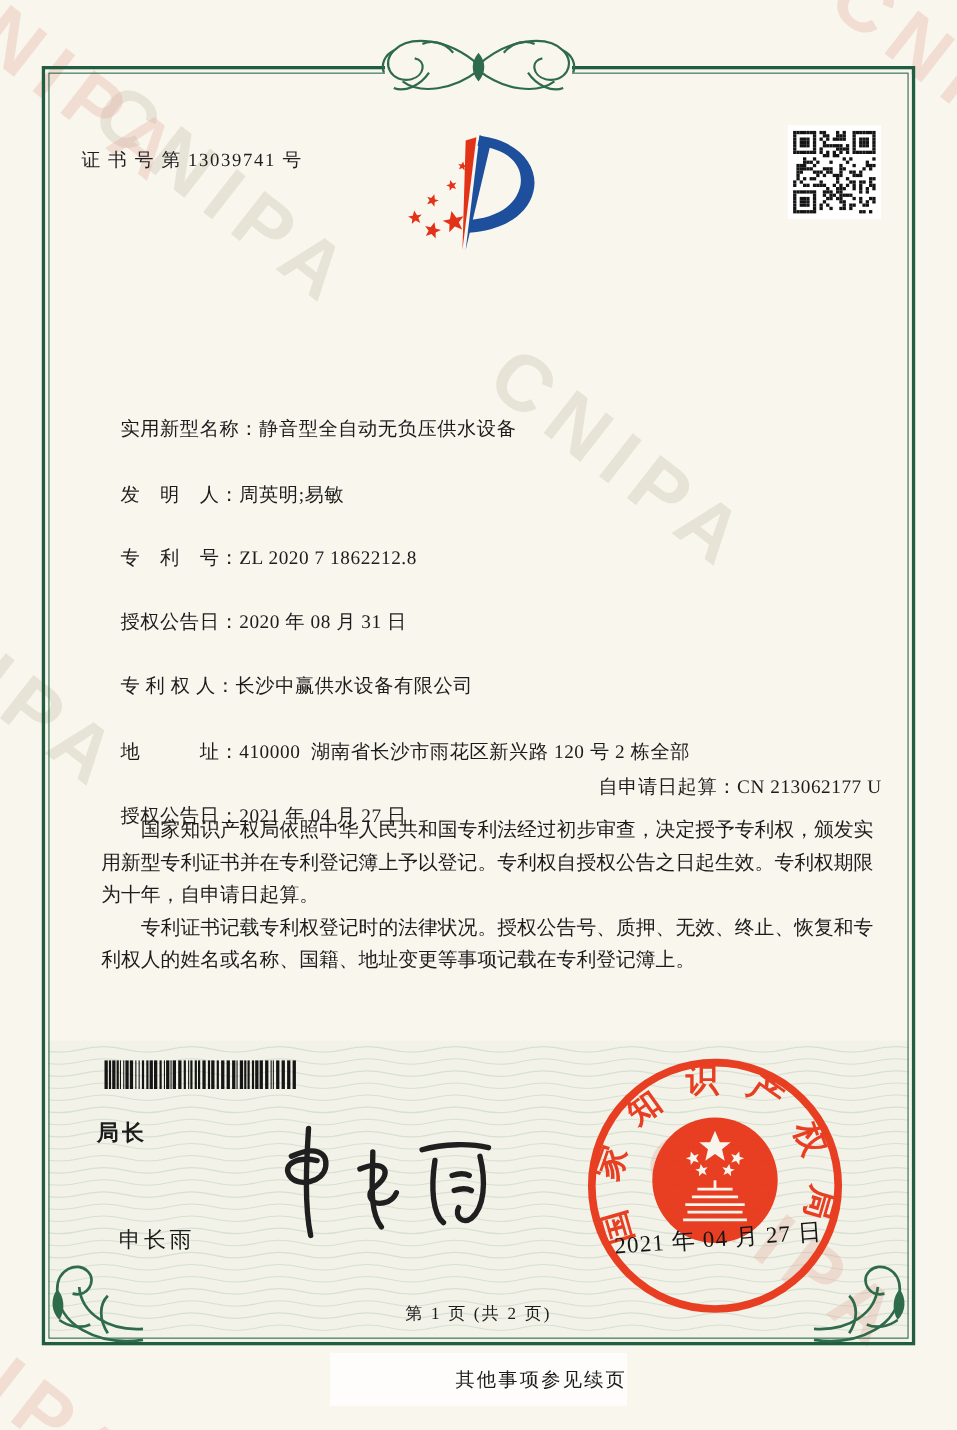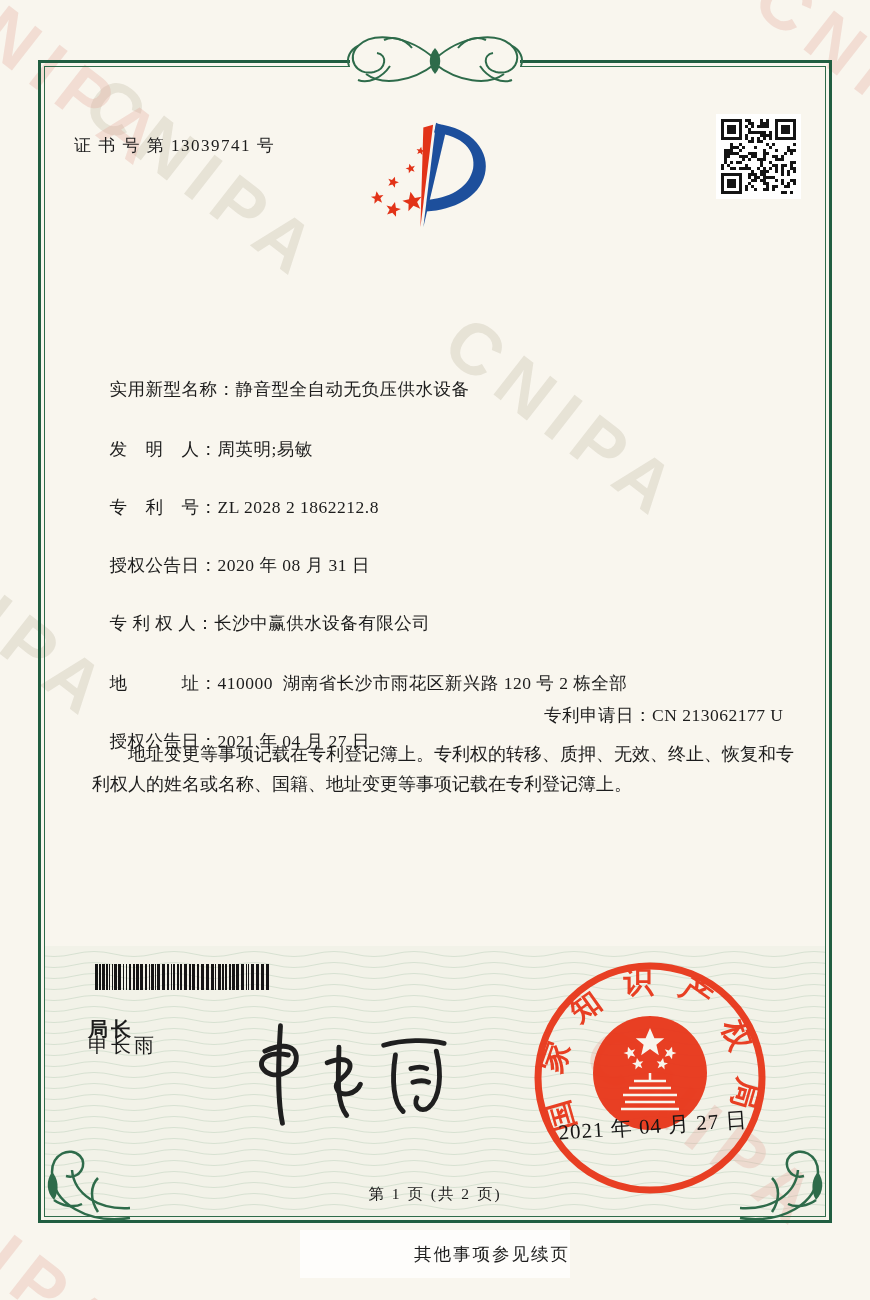--- a/index.html
+++ b/index.html
@@ -39,21 +39,21 @@
   .body-text p{margin:0;text-indent:2em;}
   
   #barcode{position:absolute;left:95px;top:964px;width:242px;height:26px;
            display:flex;align-items:stretch;}
   #barcode div{background:#151515;flex:none;}
   
   .director-label,.director-name{position:absolute;left:88px;
       font-family:"Liberation Sans","DejaVu Sans",sans-serif;
       font-size:20px;font-weight:500;letter-spacing:3px;}
   .director-label{top:1016px;font-weight:bold;}
-  .director-name{top:1032px;}
+  .director-name{top:1114px;margin-left:20px;}
   .signature{position:absolute;left:232px;top:1018px;}
   
   .seal{position:absolute;left:525px;top:953px;opacity:.96;}
   .seal-date{position:absolute;left:538px;top:1112px;width:230px;text-align:center;
              font-size:21px;color:#151515;letter-spacing:1px;transform:rotate(-4deg);
              white-space:pre;}
   
   .page-info{position:absolute;left:0;right:0;top:1184px;text-align:center;
              font-size:15.5px;letter-spacing:2px;}
   .note-box{position:absolute;left:300px;top:1230px;width:270px;height:48px;
@@ -799,38 +799,39 @@
   </svg>
 
 
   <div class="field-row" style="top:350px;">
     <span class="field-label">实用新型名称：</span><span class="field-value">静音型全自动无负压供水设备</span>
   </div>
   <div class="field-row" style="top:410px;">
     <span class="field-label">发　明　人：</span><span class="field-value">周英明;易敏</span>
   </div>
   <div class="field-row" style="top:468px;">
-    <span class="field-label">专　利　号：</span><span class="field-value">ZL 2028 2 1862212.8</span>
+    <span class="field-label">专　利　号：</span><span class="field-value">ZL 2020 7 1862212.8</span>
   </div>
   <div class="field-row" style="top:526px;">
     <span class="field-label">授权公告日：</span><span class="field-value">2020 年 08 月 31 日</span>
   </div>
   <div class="field-row" style="top:584px;">
     <span class="field-label">专 利 权 人：</span><span class="field-value">长沙中赢供水设备有限公司</span>
   </div>
   <div class="field-row" style="top:644px;">
     <span class="field-label">地　　　址：</span><span class="field-value">410000  湖南省长沙市雨花区新兴路 120 号 2 栋全部</span>
   </div>
   <div class="field-row" style="top:702px;right:78px;">
     <span class="field-label">授权公告日：</span><span class="field-value">2021 年 04 月 27 日</span>
-    <span class="grant-no"><span class="field-label">专利申请日：</span><span class="field-value">CN 213062177 U</span></span>
+    <span class="grant-no"><span class="field-label">自申请日起算：</span><span class="field-value">CN 213062177 U</span></span>
   </div>
 
   <div class="body-text">
-    <p>地址变更等事项记载在专利登记簿上。专利权的转移、质押、无效、终止、恢复和专利权人的姓名或名称、国籍、地址变更等事项记载在专利登记簿上。</p>
+    <p>国家知识产权局依照中华人民共和国专利法经过初步审查，决定授予专利权，颁发实用新型专利证书并在专利登记簿上予以登记。专利权自授权公告之日起生效。专利权期限为十年，自申请日起算。</p>
+    <p>专利证书记载专利权登记时的法律状况。授权公告号、质押、无效、终止、恢复和专利权人的姓名或名称、国籍、地址变更等事项记载在专利登记簿上。</p>
   </div>
 
   <div id="barcode">
       <div style="width: 3px; margin-right: 1px;"></div>
       <div style="width: 2px; margin-right: 1px;"></div>
       <div style="width: 3px; margin-right: 1px;"></div>
       <div style="width: 2px; margin-right: 1px;"></div>
       <div style="width: 1px; margin-right: 2px;"></div>
       <div style="width: 1px; margin-right: 1px;"></div>
       <div style="width: 3px; margin-right: 1px;"></div>

